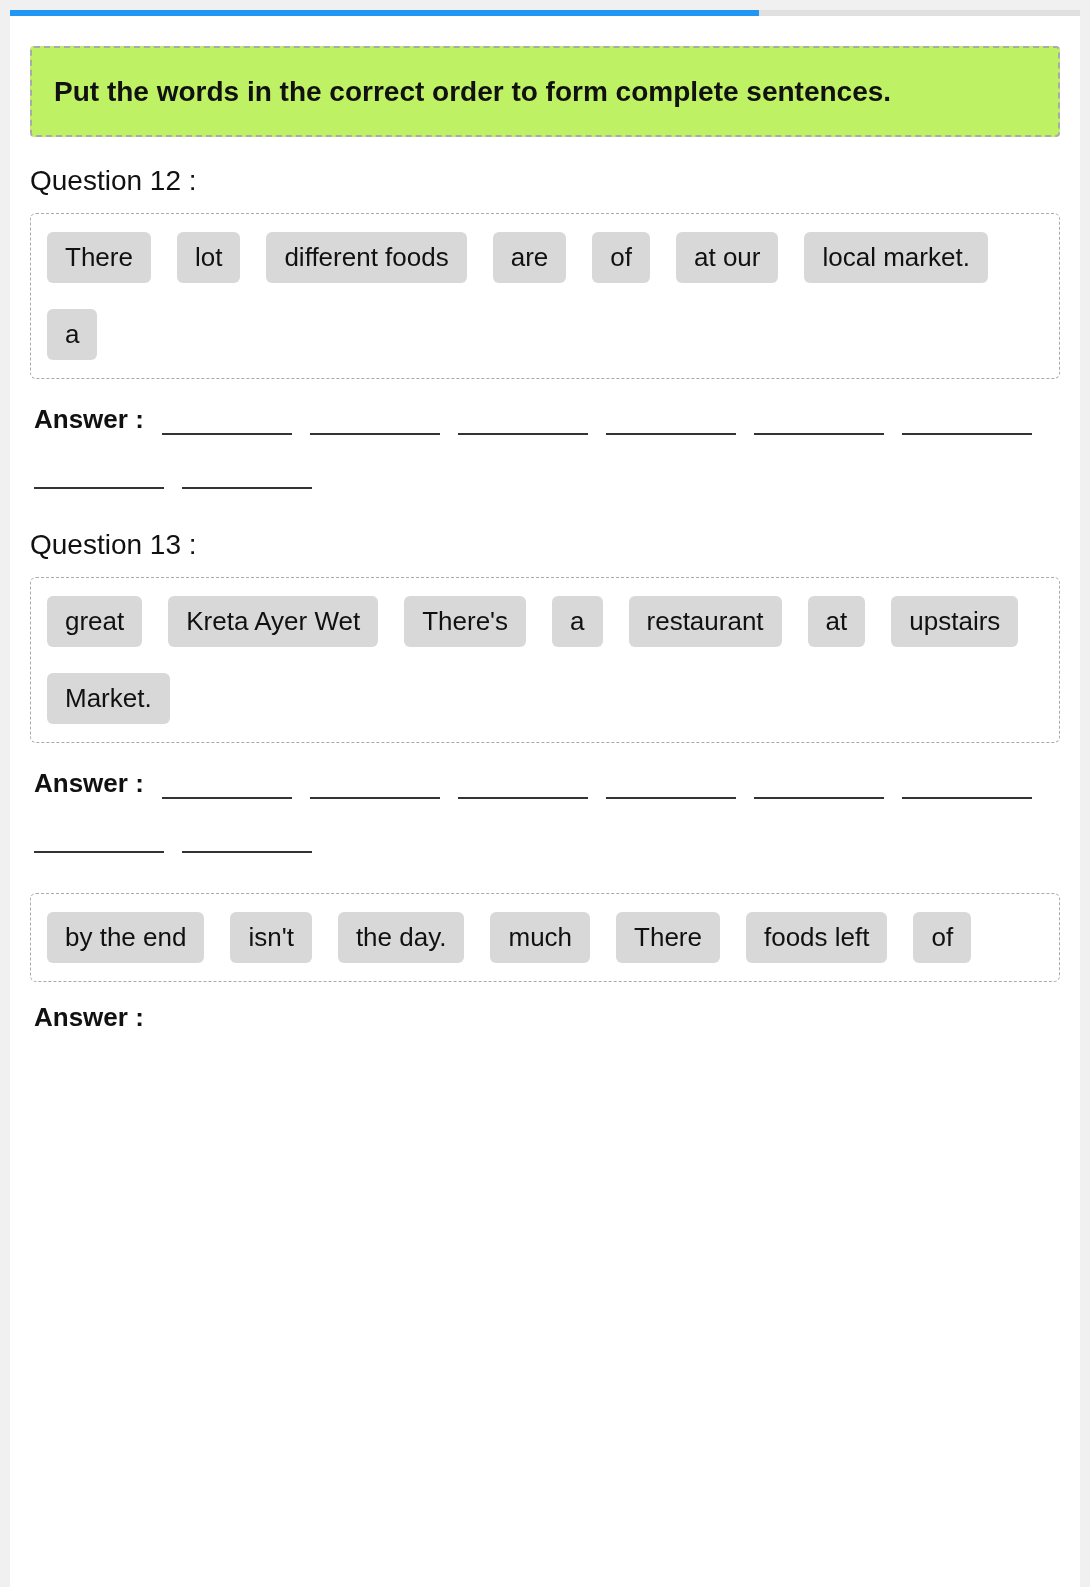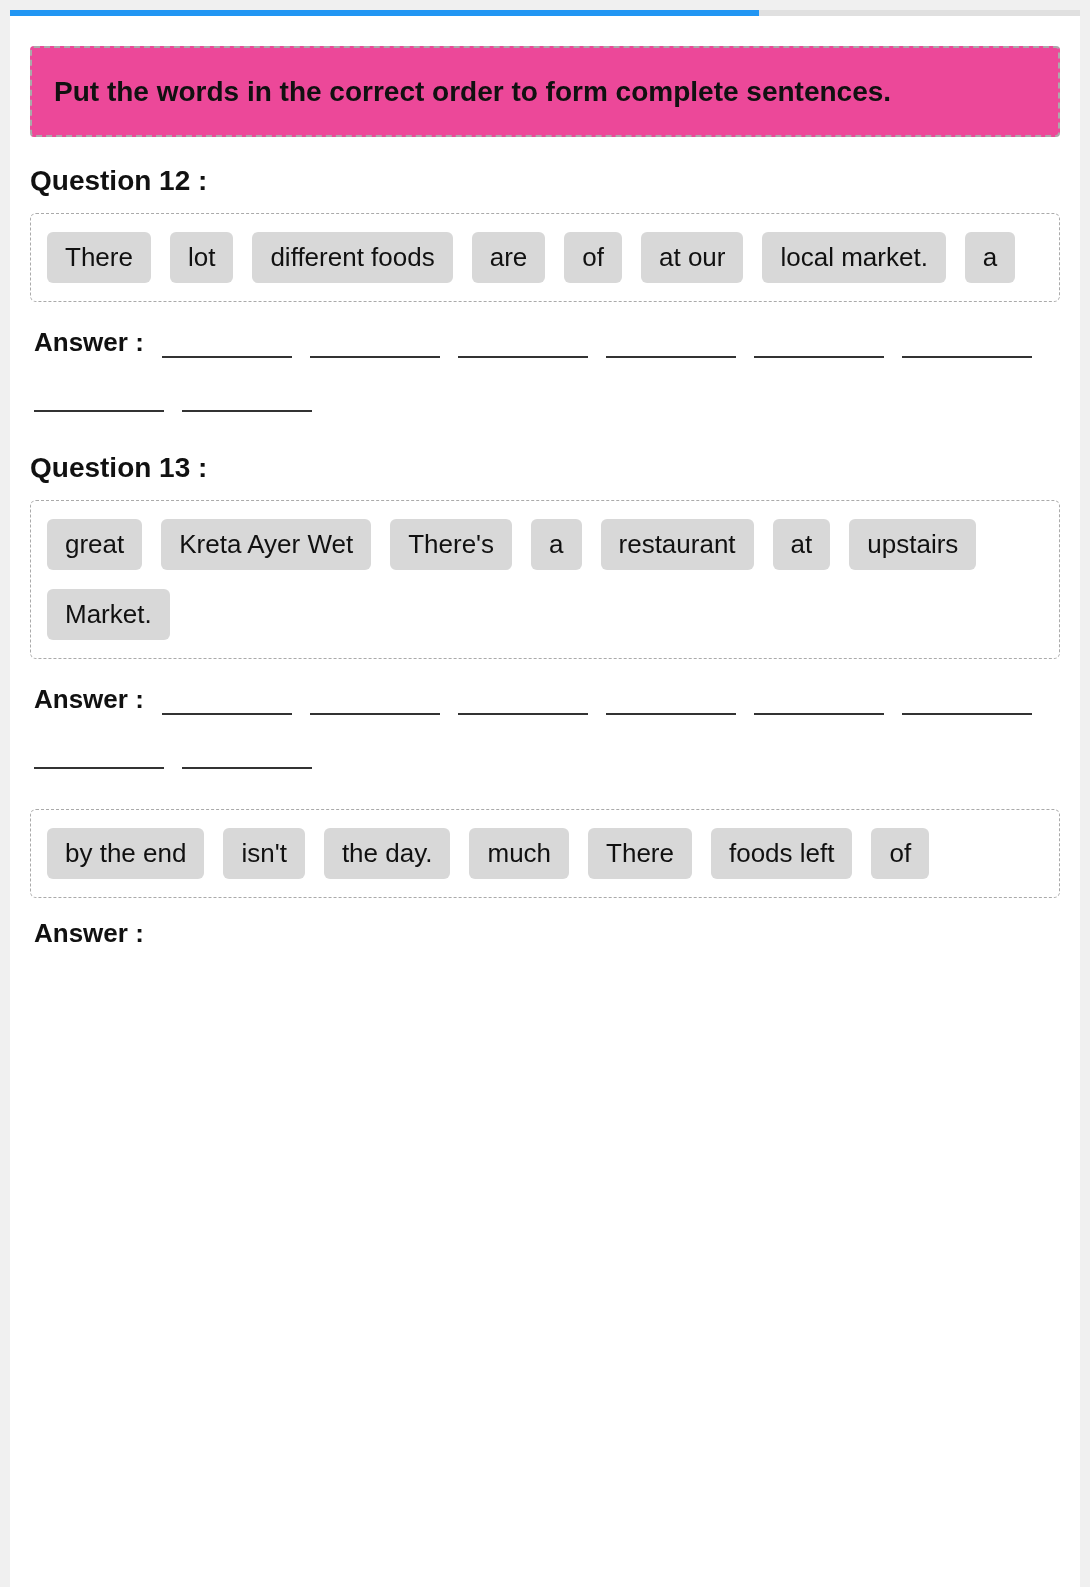--- a/index.html
+++ b/index.html
@@ -33,50 +33,50 @@
       background: #e0e0e0;
     }
 
     .progress-bar-fill {
       height: 100%;
       background: #2196F3;
       width: 70%;
     }
 
     .instruction-box {
-      background: #ec4899;
+      background: #bef264;
       border: 2px dashed #aaaaaa;
       border-radius: 4px;
       padding: 24px 22px;
       margin-top: 16px;
       margin-bottom: 28px;
     }
 
     .instruction-text {
       font-size: 28px;
       font-weight: bold;
       color: #111111;
       line-height: 1.4;
     }
 
     .question-label {
       font-size: 28px;
-      font-weight: bold;
+      font-weight: normal;
       color: #111111;
       margin-bottom: 16px;
     }
 
     .word-bank-box {
       border: 1.5px dashed #aaaaaa;
       border-radius: 6px;
       padding: 18px 16px;
       margin-bottom: 20px;
       display: flex;
       flex-wrap: wrap;
-      gap: 19px;
+      gap: 26px;
       align-items: center;
     }
 
     .word-chip {
       background: #d8d8d8;
       border-radius: 6px;
       padding: 10px 18px;
       font-size: 26px;
       color: #111111;
       cursor: pointer;

